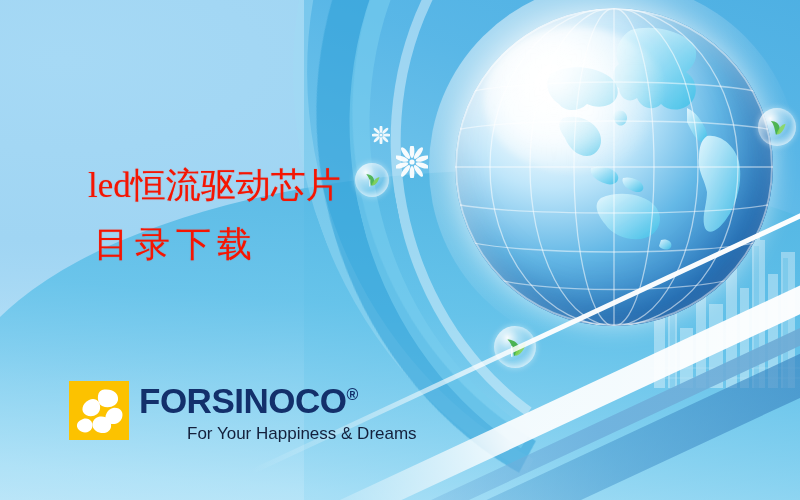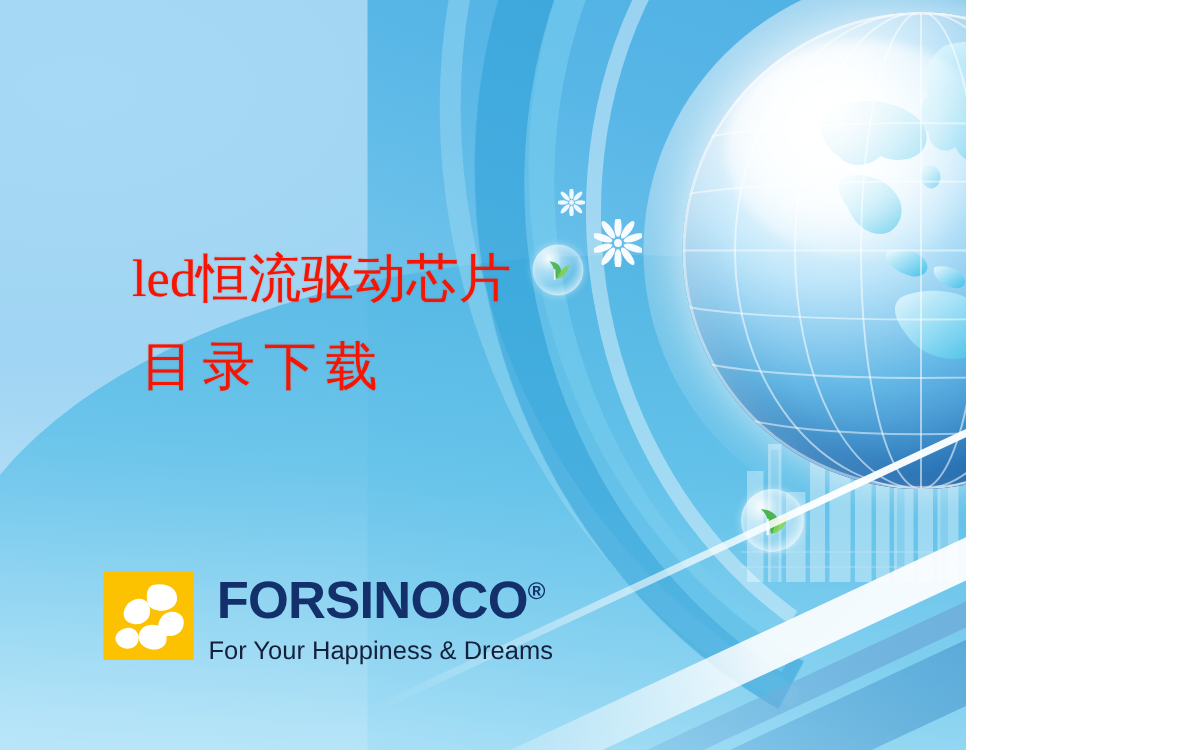--- a/index.html
+++ b/index.html
@@ -6,21 +6,21 @@
     margin: 0;
     padding: 0;
     background: #ffffff;
   }
   body {
     font-family: "Liberation Sans", sans-serif;
   }
 
   #banner {
     position: relative;
-    width: 644px;
+    width: 800px;
     height: 500px;
     overflow: hidden;
     background: linear-gradient(160deg, #9ed6f4 0%, #a3d8f5 28%, #bfe4f8 55%, #d8eefb 78%, #e9f6fd 100%);
   }
 
   
   .bg-base {
     position: absolute;
     inset: 0;
     background:
@@ -223,33 +223,33 @@
     justify-content: flex-start;
     padding-top: 2px;
   }
   .logo-name {
     color: #13306b;
     font-size: 35px;
     font-weight: bold;
     letter-spacing: -.5px;
     line-height: 1;
     white-space: nowrap;
-    text-align: center;
   }
   .logo-name sup {
     font-size: 16px;
     vertical-align: super;
     line-height: 0;
   }
   .logo-tagline {
     color: #14203c;
     font-size: 17px;
     line-height: 1;
     margin-top: 7px;
     white-space: nowrap;
+    margin-left: 48px;
   }
 </style>
 </head>
 <body>
 
 <div id="banner">
 
   <div class="bg-base"></div>
   <div class="bg-right-wash"></div>
   <div class="bg-midcurve"></div>

